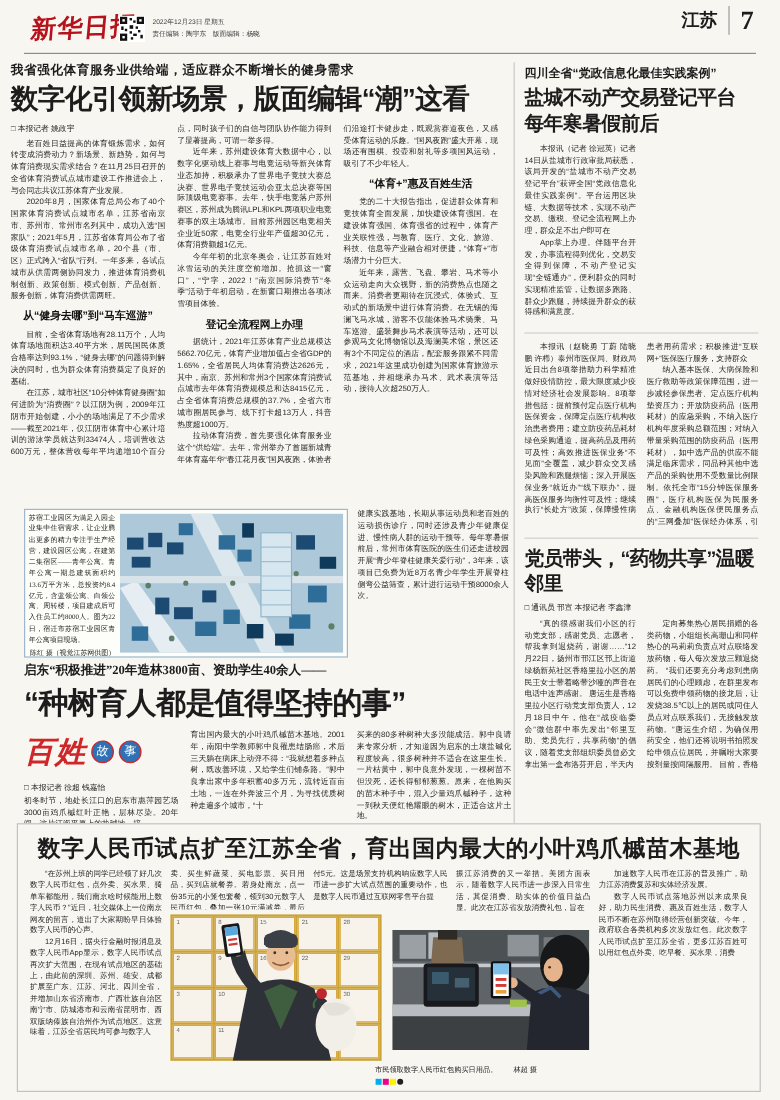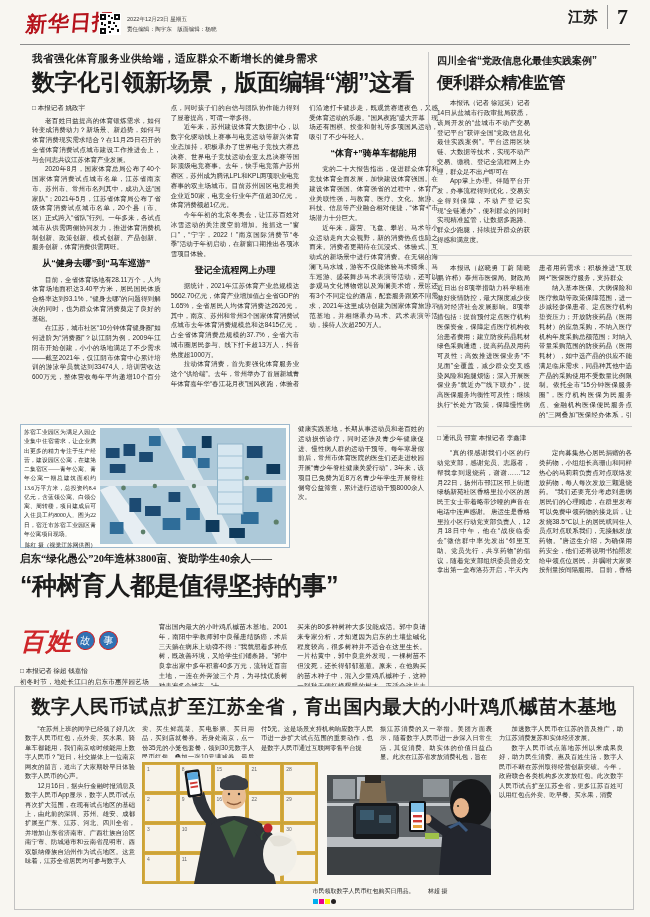--- a/index.html
+++ b/index.html
@@ -17,21 +17,21 @@
   .page-no{font-family:"Liberation Serif","DejaVu Serif",serif;font-size:22px;font-weight:bold;}
   .header-rule{position:absolute;left:20px;width:610px;top:44px;height:1px;background:#8d8d8d;}
 
   
   .bt{font-size:6.5px;line-height:1.5;text-align:justify;color:#262626;}
   .bt p{margin:0;text-indent:2em;}
   .bt p.by{text-indent:0;margin:0 0 3px;color:#222;}
   .bt h3{font-size:9px;font-weight:bold;text-align:center;margin:5px 0 4px;break-inside:avoid;color:#111;}
 
   
-  #lead{position:absolute;left:32px;top:51px;width:406px;}
+  #lead{position:absolute;left:9px;top:51px;width:406px;}
   .lead-kicker{font-size:10.5px;font-weight:bold;letter-spacing:.5px;margin:1px 0 4px;}
   .lead-headline{font-size:23px;font-weight:900;letter-spacing:-.5px;line-height:1.12;margin:0 0 7px;}
   .lead-body{column-count:3;column-gap:10px;column-fill:auto;height:288px;overflow:hidden;}
 
   #lead-photo-row{position:absolute;left:20px;top:424px;width:406px;height:124px;display:flex;gap:8px;}
   .photo-box{display:flex;width:270px;box-sizing:border-box;border:1px solid #9db8cc;background:#fdfdfa;padding:3px;gap:4px;}
   .photo-caption{width:72px;font-family:"Liberation Serif","DejaVu Serif",serif;font-size:5.8px;line-height:1.6;text-align:justify;color:#222;}
   .photo-caption .credit{display:block;text-align:right;margin-top:2px;}
   .city-photo{flex:1;overflow:hidden;}
   .lead-cont{width:126px;height:122px;overflow:hidden;}
@@ -45,21 +45,21 @@
   .rail-body{column-count:2;column-gap:9px;column-fill:auto;overflow:hidden;margin-top:5px;}
   .rail-div{height:1px;background:#d0d0d0;margin:7px 0;}
   .rail-byline{font-size:6.5px;margin:3px 0 1px;color:#222;}
   #railA-body{height:150px;}
   #railB-body{height:156px;}
   #railC-body{height:140px;}
 
   
   #feature{position:absolute;left:20px;top:552px;width:406px;}
   .feature-kicker{font-family:"Liberation Serif","DejaVu Serif",serif;font-size:10.5px;font-weight:bold;margin:0 0 3px;}
-  .feature-headline{font-size:25px;font-weight:900;letter-spacing:-.5px;margin:0 0 20px;}
+  .feature-headline{font-size:25px;font-weight:900;letter-spacing:-.5px;margin:0 0 6px;}
   .feature-cols{display:grid;grid-template-columns:1fr 1fr 1fr;gap:10px;height:88px;overflow:hidden;}
   .feature-col{font-size:6.5px;line-height:1.5;text-align:justify;color:#262626;}
   .stamp{height:38px;margin:1px 0 5px;white-space:nowrap;}
   .stamp-main{font-family:"Liberation Serif","DejaVu Serif",serif;font-style:italic;font-weight:bold;font-size:25px;color:#ce2629;letter-spacing:1px;}
   .stamp-badge{display:inline-block;width:17px;height:17px;border-radius:50%;background:#2f71b4;border:1px solid #ce2629;
     color:#fff;font-size:10px;line-height:17px;text-align:center;vertical-align:6px;margin-left:2px;transform:rotate(8deg);}
 
   
   #bottom{position:absolute;left:14px;top:686px;width:620px;height:224px;border:1px solid #c2c2c2;box-sizing:border-box;background:#f8f6f1;}
   .bottom-headline{font-family:"Liberation Serif","DejaVu Serif",serif;font-size:19px;font-weight:bold;text-align:center;margin-top:7px;letter-spacing:.5px;}
@@ -126,21 +126,21 @@
         <p>老百姓日益提高的体育锻炼需求，如何转变成消费动力？新场景、新趋势，如何与体育消费现实需求结合？在11月25日召开的全省体育消费试点城市建设工作推进会上，与会同志共议江苏体育产业发展。</p>
         <p>2020年8月，国家体育总局公布了40个国家体育消费试点城市名单，江苏省南京市、苏州市、常州市名列其中，成功入选“国家队”；2021年5月，江苏省体育局公布了省级体育消费试点城市名单，20个县（市、区）正式跨入“省队”行列。一年多来，各试点城市从供需两侧协同发力，推进体育消费机制创新、政策创新、模式创新、产品创新、服务创新，体育消费供需两旺。</p>
         <h3>从“健身去哪”到“马车巡游”</h3>
         <p>目前，全省体育场地有28.11万个，人均体育场地面积达3.40平方米，居民国民体质合格率达到93.1%，“健身去哪”的问题得到解决的同时，也为群众体育消费奠定了良好的基础。</p>
         <p>在江苏，城市社区“10分钟体育健身圈”如何进阶为“消费圈”？以江阴为例，2009年江阴市开始创建，小小的场地满足了不少需求——截至2021年，仅江阴市体育中心累计培训的游泳学员就达到33474人，培训营收达600万元，整体营收每年平均递增10个百分点，同时孩子们的自信与团队协作能力得到了显著提高，可谓一举多得。</p>
         <p>近年来，苏州建设体育大数据中心，以数字化驱动线上赛事与电竞运动等新兴体育业态加持，积极承办了世界电子竞技大赛总决赛、世界电子竞技运动会亚太总决赛等国际顶级电竞赛事。去年，快手电竞落户苏州赛区，苏州成为腾讯LPL和KPL两项职业电竞赛事的双主场城市。目前苏州园区电竞相关企业近50家，电竞全行业年产值超30亿元，体育消费额超1亿元。</p>
         <p>今年年初的北京冬奥会，让江苏百姓对冰雪运动的关注度空前增加。抢抓这一“窗口”，“宁字，2022！”南京国际消费节“冬季”活动于年初启动，在新窗口期推出各项冰雪项目体验。</p>
         <h3>登记全流程网上办理</h3>
         <p>据统计，2021年江苏体育产业总规模达5662.70亿元，体育产业增加值占全省GDP的1.65%，全省居民人均体育消费达2626元，其中，南京、苏州和常州3个国家体育消费试点城市去年体育消费规模总和达8415亿元，占全省体育消费总规模的37.7%，全省六市城市圈居民参与、线下打卡超13万人，抖音热度超1000万。</p>
         <p>拉动体育消费，首先要强化体育服务业这个“供给端”。去年，常州举办了首届新城青年体育嘉年华“春江花月夜”国风夜跑，体验者们沿途打卡健步走，既观赏赛道夜色，又感受体育运动的乐趣。“国风夜跑”盛大开幕，现场还有围棋、投壶和射礼等多项国风运动，吸引了不少年轻人。</p>
-        <h3>“体育+”骑单车都能用</h3>
+        <h3>“体育+”惠及百姓生活</h3>
         <p>党的二十大报告指出，促进群众体育和竞技体育全面发展，加快建设体育强国。在建设体育强国、体育强省的过程中，体育产业关联性强，与教育、医疗、文化、旅游、科技、信息等产业融合相对便捷，“体育+”市场潜力十分巨大。</p>
         <p>近年来，露营、飞盘、攀岩、马术等小众运动走向大众视野，新的消费热点也随之而来。消费者更期待在沉浸式、体验式、互动式的新场景中进行体育消费。在无锡的海澜飞马水城，游客不仅能体验马术骑乘、马车巡游、盛装舞步马术表演等活动，还可以参观马文化博物馆以及海澜美术馆，景区还有3个不同定位的酒店，配套服务跟紧不同需求，2021年这里成功创建为国家体育旅游示范基地，并相继承办马术、武术表演等活动，接待人次超250万人。</p>
       </div>
   </div>
 
   <div id="lead-photo-row">
     <div class="photo-box">
       <div class="photo-caption">
         <span>苏宿工业园区为满足入园企业集中住宿需求，让企业腾出更多的精力专注于生产经营，建设园区公寓，在建第二集宿区——青年公寓。青年公寓一期总建筑面积约13.6万平方米，总投资约8.4亿元，含蓝领公寓、白领公寓、周转楼，项目建成后可入住员工约8000人。图为22日，宿迁市苏宿工业园区青年公寓项目现场。</span>
         <span class="credit">陈红 摄（视觉江苏网供图）</span>
@@ -198,50 +198,52 @@
       <p class="cont">健康实践基地，长期从事运动员和老百姓的运动损伤诊疗，同时还涉及青少年健康促进、慢性病人群的运动干预等。每年寒暑假前后，常州市体育医院的医生们还走进校园开展“青少年脊柱健康关爱行动”，3年来，该项目已免费为近8万名青少年学生开展脊柱侧弯公益筛查，累计进行运动干预8000余人次。</p>
     </div>
   </div>
 
   <div id="vrule"></div>
   <div id="rail">
 
     <div>
       <div class="rail-kicker">四川全省“党政信息化最佳实践案例”</div>
       <div class="rail-headline">
-        <div>便利群众精准监管</div>
+        <div>盐城不动产交易登记平台</div>
+        <div>每年寒暑假前后</div>
       </div>
       <div id="railA-body" class="rail-body bt">
         <p>本报讯（记者 徐冠英）记者14日从盐城市行政审批局获悉，该局开发的“盐城市不动产交易登记平台”获评全国“党政信息化最佳实践案例”。平台运用区块链、大数据等技术，实现不动产交易、缴税、登记全流程网上办理，群众足不出户即可在</p>
         <p>App掌上办理。伴随平台开发，办事流程得到优化，交易安全得到保障，不动产登记实现“全链通办”，便利群众的同时实现精准监管，让数据多跑路、群众少跑腿，持续提升群众的获得感和满意度。</p>
       </div>
     </div>
 
     <div class="rail-div"></div>
 
     <div>
       <div id="railB-body" class="rail-body bt">
         <p>本报讯（赵晓勇 丁蔚 陆晓鹏 许栉）泰州市医保局、财政局近日出台8项举措助力科学精准做好疫情防控，最大限度减少疫情对经济社会发展影响。8项举措包括：提前预付定点医疗机构医保资金，保障定点医疗机构收治患者费用；建立防疫药品耗材绿色采购通道，提高药品及用药可及性；高效推进医保业务“不见面”全覆盖，减少群众交叉感染风险和跑腿烦恼；深入开展医保业务“就近办”“线下联办”，提高医保服务均衡性可及性；继续执行“长处方”政策，保障慢性病患者用药需求；积极推进“互联网+”医保医疗服务，支持群众</p>
         <p>纳入基本医保、大病保险和医疗救助等政策保障范围，进一步减轻参保患者、定点医疗机构垫资压力；开放防疫药品（医用耗材）的应急采购，不纳入医疗机构年度采购总额范围；对纳入带量采购范围的防疫药品（医用耗材），如中选产品的供应不能满足临床需求，同品种其他中选产品的采购使用不受数量比例限制。依托全市“15分钟医保服务圈”，医疗机构医保为民服务点、金融机构医保便民服务点的“三网叠加”医保经办体系，引导医保业务“就近办”，支持定点医疗机构根据参保患者实际情况，适当增加门诊慢性病用药</p>
       </div>
     </div>
 
     <div class="rail-div"></div>
 
     <div>
+      <div class="rail-headline">党员带头，“药物共享”温暖邻里</div>
       <div class="rail-byline">□ 通讯员 邗宣 本报记者 李鑫津</div>
       <div id="railC-body" class="rail-body bt">
         <p>“真的很感谢我们小区的行动党支部，感谢党员、志愿者，帮我拿到退烧药，谢谢……”12月22日，扬州市邗江区邗上街道绿杨新苑社区香格里拉小区的居民王女士带着略带沙哑的声音在电话中连声感谢。 唐运生是香格里拉小区行动党支部负责人，12月18日中午，他在“战疫临委会”微信群中率先发出“邻里互助、党员先行，共享药物”的倡议，随着党支部组织委员曾必文拿出第一盒布洛芬开启，半天内</p>
         <p>定向募集热心居民捐赠的各类药物，小组组长高珊山和同样热心的马莉莉负责点对点联络发放药物，每人每次发放三颗退烧药。 “我们还要充分考虑到患病居民们的心理顾虑，在群里发布可以免费申领药物的接龙后，让发烧38.5℃以上的居民或同住人员点对点联系我们，无接触发放药物。”唐运生介绍，为确保用药安全，他们还将说明书拍照发给申领点位居民，并嘱咐大家要按剂量按间隔服用。 目前，香格里拉小区行动党支部的“共享药物”行动已经帮助了本小区内10</p>
       </div>
     </div>
   </div>
 
   <div id="feature">
-    <div class="feature-kicker">启东“绿化愚公”20年造林3800亩、资助学生40余人——</div>
+    <div class="feature-kicker">启东“积极推进”20年造林3800亩、资助学生40余人——</div>
     <div class="feature-headline">“种树育人都是值得坚持的事”</div>
     <div class="feature-cols">
       <div class="feature-col">
         <div class="stamp">
           <span class="stamp-main">百姓</span>
           <span class="stamp-badge">故</span>
           <span class="stamp-badge">事</span>
         </div>
         <div class="rail-byline">□ 本报记者 徐超 钱嘉怡</div>
         <span>初冬时节，地处长江口的启东市惠萍园艺场3000亩鸡爪槭红叶正艳，层林尽染。20年间，这片江海平原上的盐碱地，培</span>

